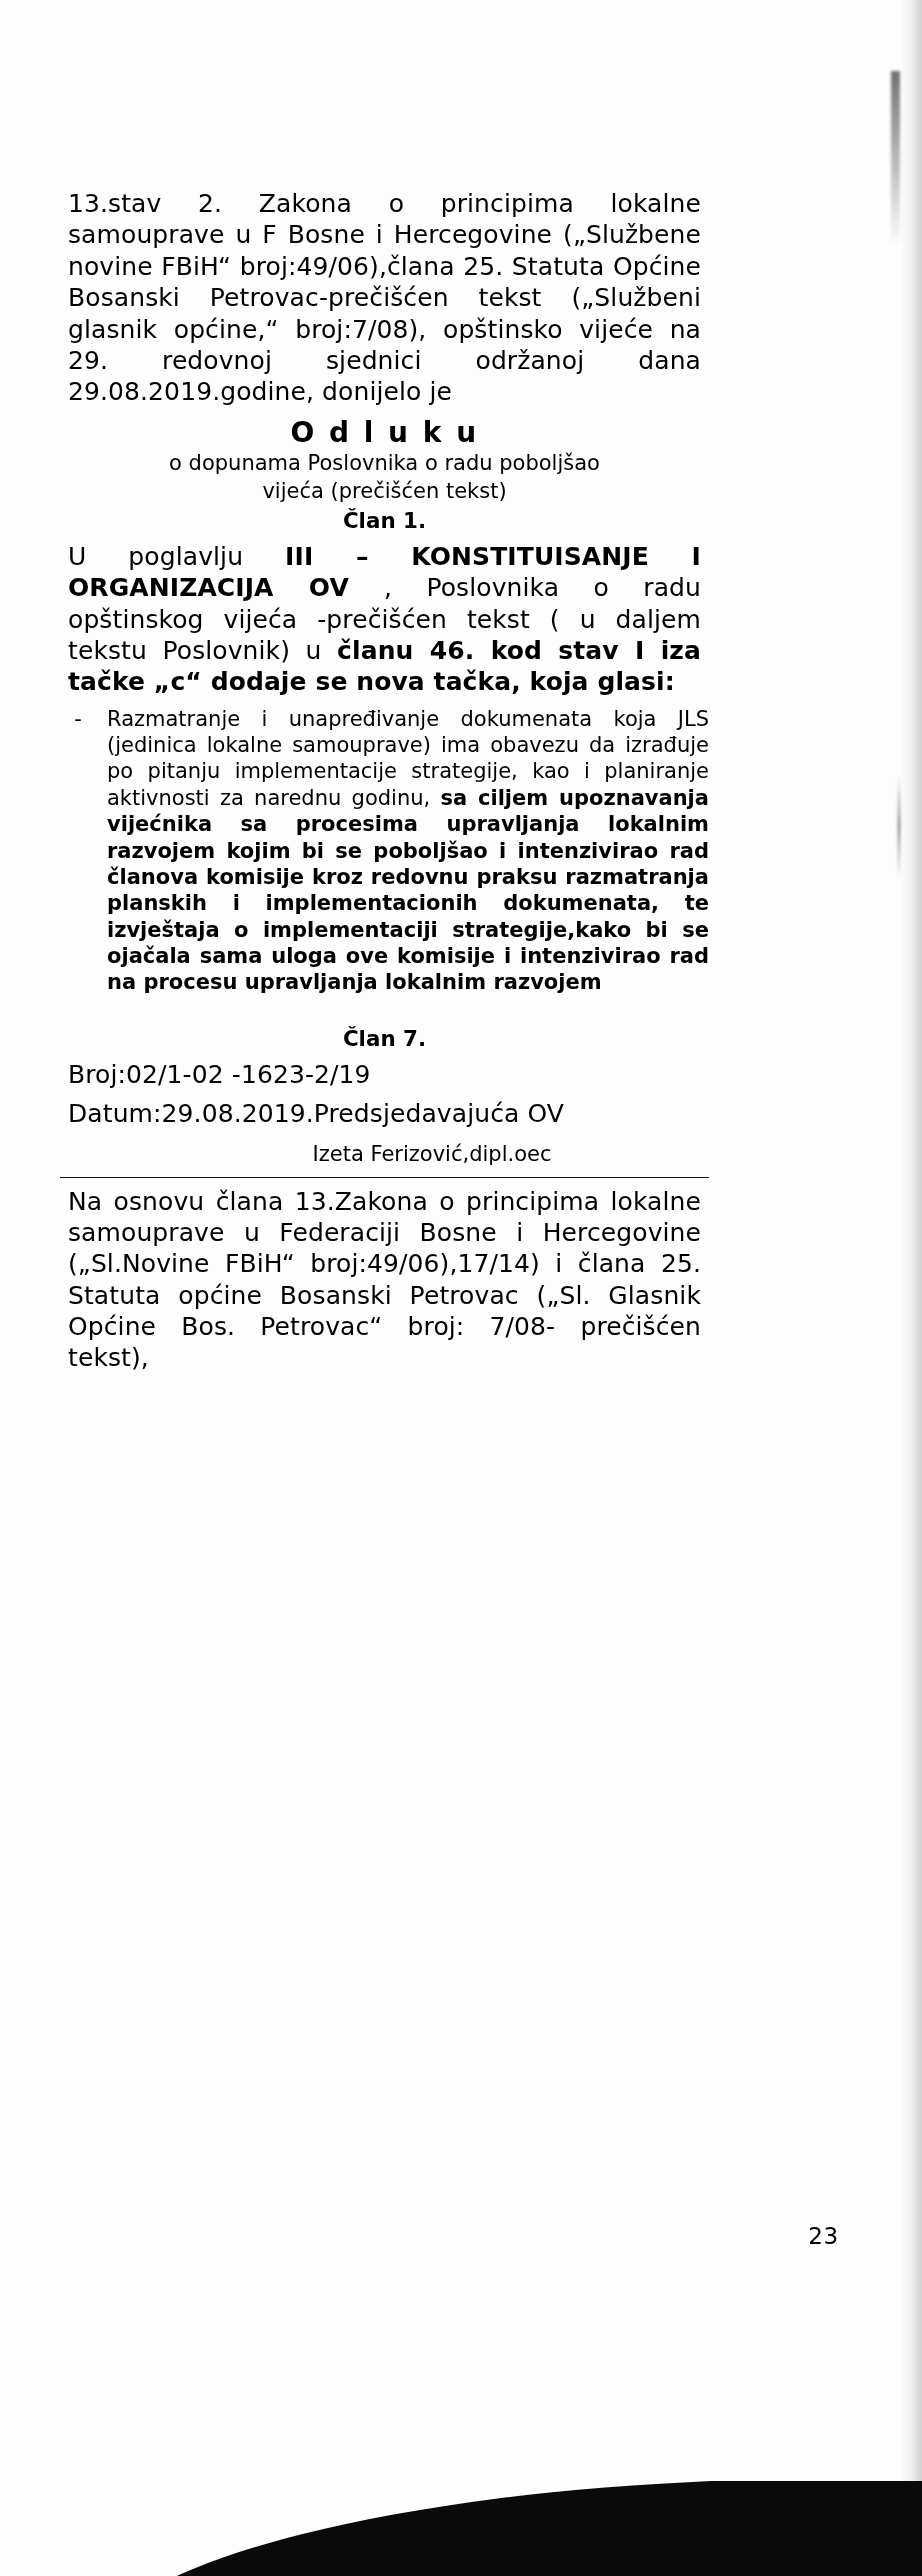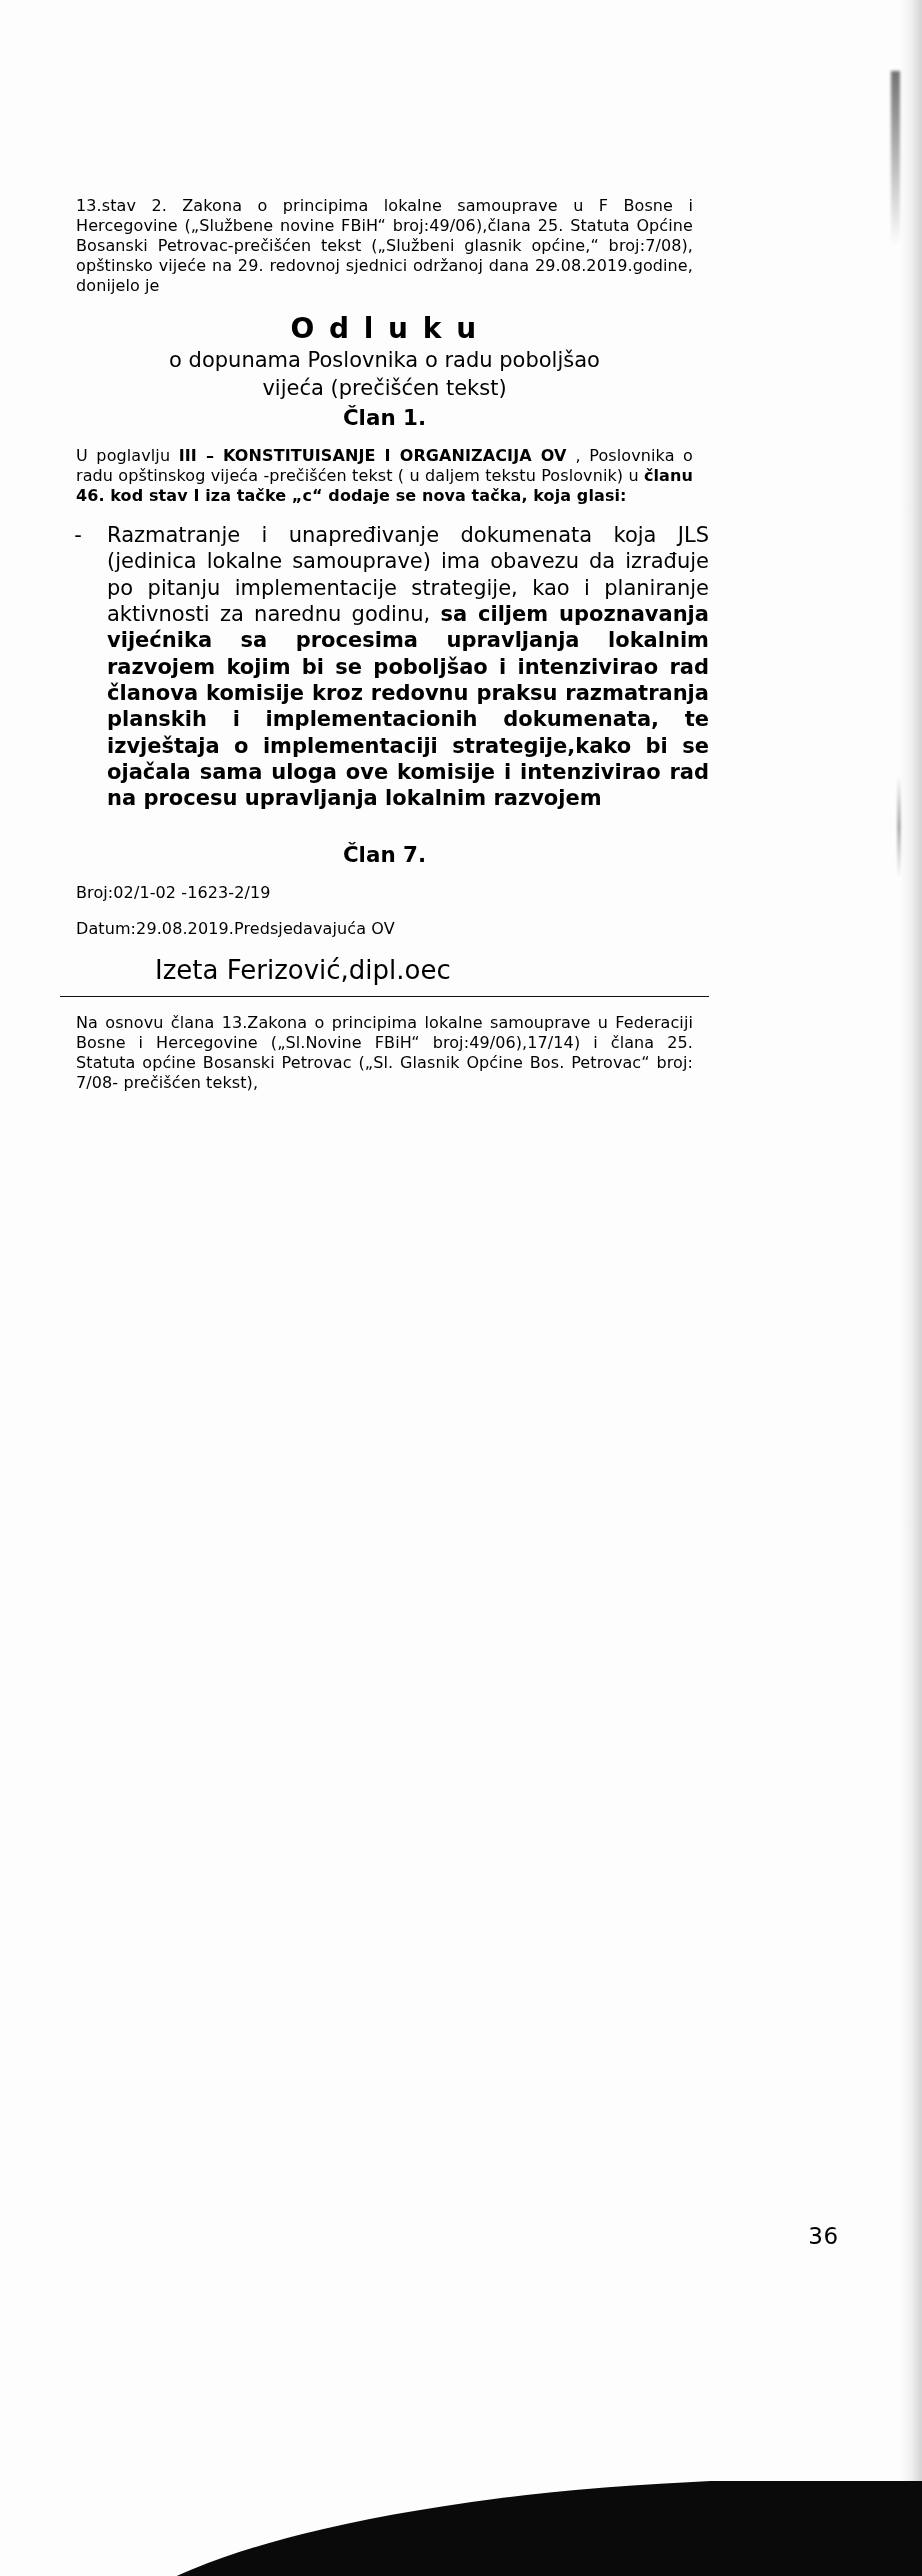--- a/index.html
+++ b/index.html
@@ -76,22 +76,22 @@
   }
 
   .content {
     position: absolute;
     left: 60px;
     top: 180px;
     width: 649px;
   }
 
   p, .line {
-    margin: 16px;
-    font-size: 16px;
+    margin: 8px;
+    font-size: 25px;
     line-height: 1.255;
     letter-spacing: 0.1px;
   }
 
   .just {
     text-align: justify;
     text-align-last: left;
   }
   .bold { font-weight: bold; }
 
@@ -129,22 +129,22 @@
   }
   .bullet-text {
     text-align: justify;
     text-align-last: left;
     font-size: 21px;
     line-height: 1.255;
   }
   .gap-md { height: 27px; }
 
   .signature {
-    text-align: left;
-    font-size: 26px;
+    text-align: center;
+    font-size: 21px;
     margin-top: 12px;
     padding-left: 95px;
   }
 
   .divider {
     border: none;
     border-top: 1.6px solid #111;
     margin: 11px 0 6.3px 0;
     width: 100%;
   }
@@ -194,20 +194,20 @@
     <p class="line">Broj:02/1-02 -1623-2/19</p>
     <p class="line">Datum:29.08.2019.Predsjedavajuća OV</p>
     <div class="signature">Izeta Ferizović,dipl.oec</div>
 
     <hr class="divider">
 
     <p class="just">Na osnovu člana 13.Zakona o principima lokalne samouprave u Federaciji Bosne i Hercegovine („Sl.Novine FBiH“ broj:49/06),17/14) i člana 25. Statuta općine Bosanski Petrovac („Sl. Glasnik Općine Bos. Petrovac“ broj: 7/08- prečišćen tekst),</p>
 
   </div>
 
-  <div class="page-number">36</div>
+  <div class="page-number">23</div>
 
   <div class="bottom-artifact">
     <div class="curve"></div>
   </div>
 
 </div>
 
 
 </body></html>

